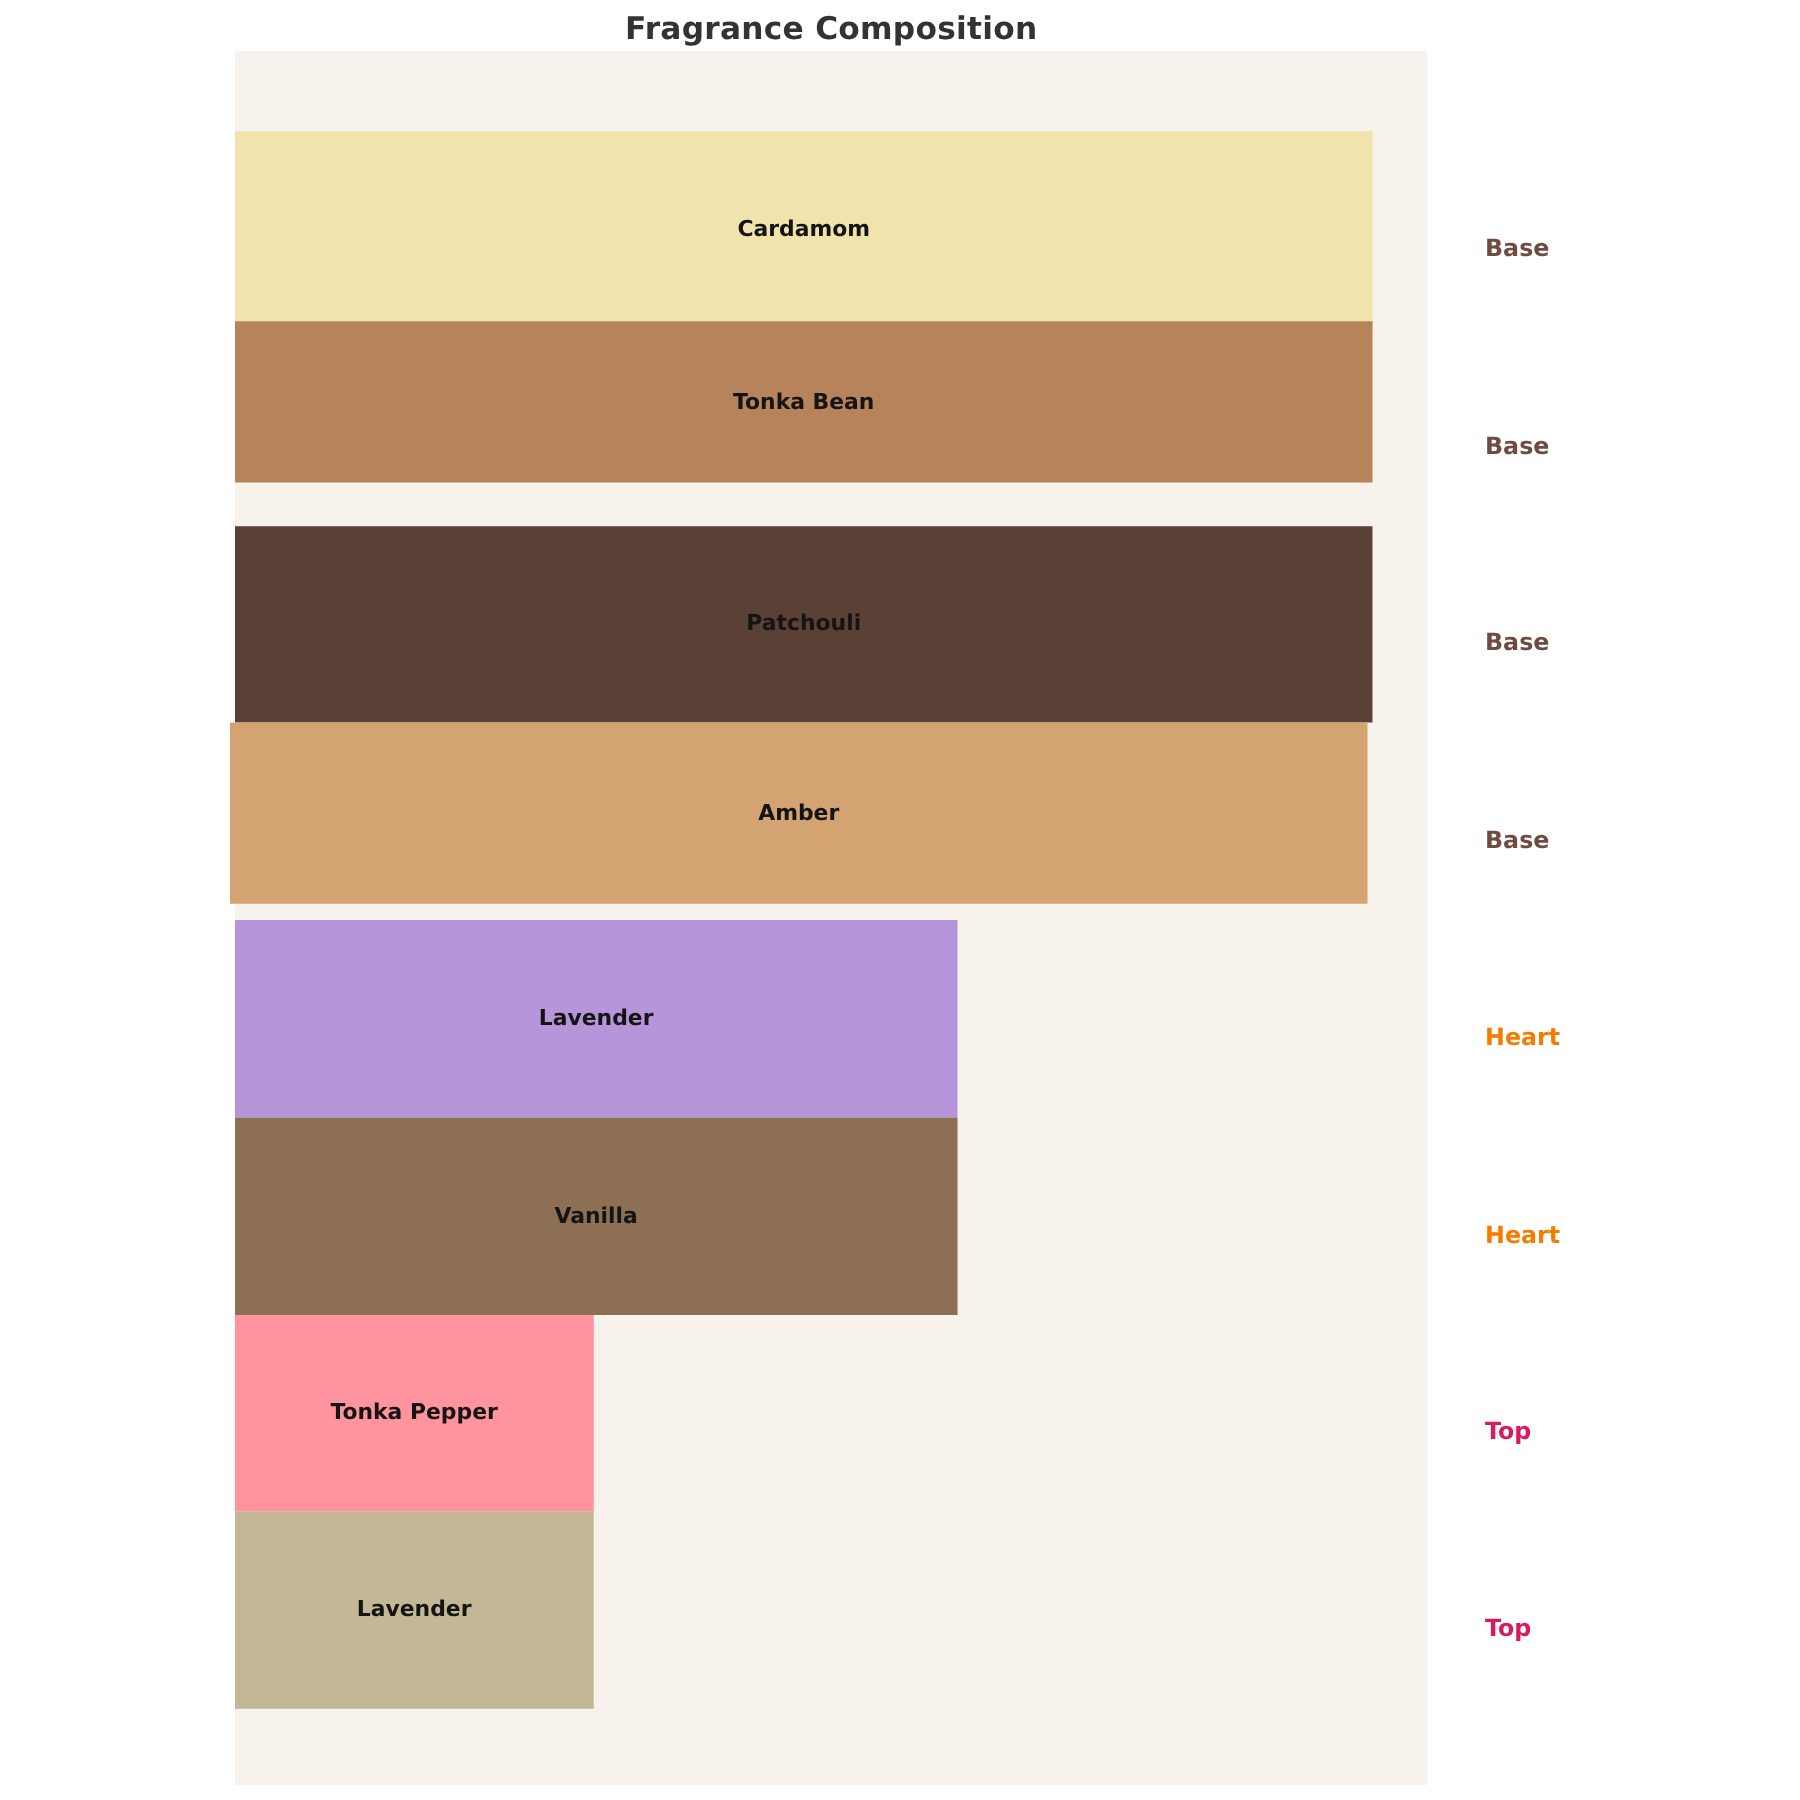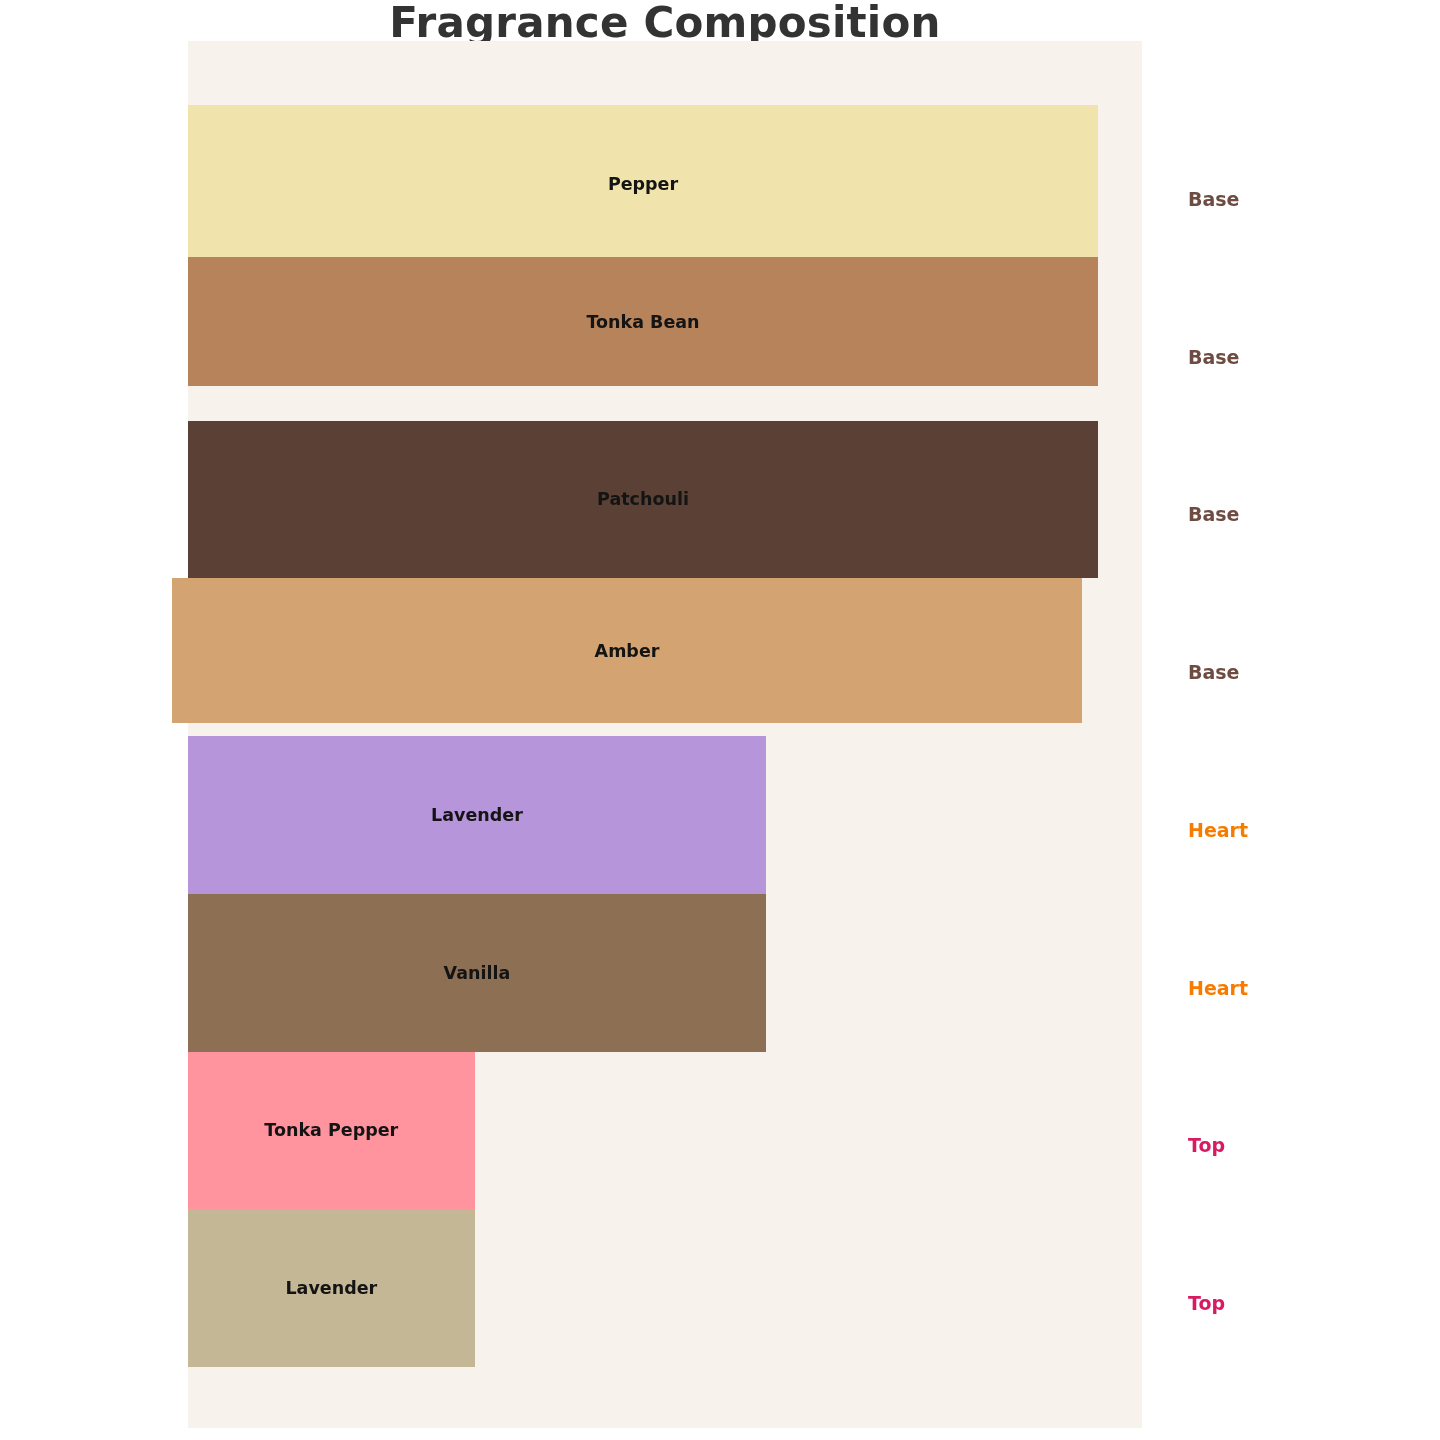--- a/index.html
+++ b/index.html
@@ -22,21 +22,21 @@
     width: 1440px;
     height: 1440px;
     background: #ffffff;
   }
   #chart-title {
     position: absolute;
     left: 0;
     top: 4px;
     width: 1330px;
     text-align: center;
-    font-size: 42px;
+    font-size: 25px;
     font-weight: bold;
     color: #333333;
     letter-spacing: 0.2px;
     line-height: 38px;
   }
   #plot-area {
     position: absolute;
     left: 188px;
     top: 41px;
     width: 954px;
@@ -82,31 +82,31 @@
 
 <div id="figure">
 
   <div id="chart-title">Fragrance Composition</div>
 
   <div id="plot-area"></div>
 
   <div id="bars-layer">
       <div class="bar-row" style="top: 105px; left: 188px; height: 157.75px; position: absolute;">
         <div class="bar" title="Vanilla" style="width: 910px; background: rgb(240, 227, 171);"></div>
-        <div class="bar-label" style="left: 455px; transform: translate(-50%, -50%);">Pepper</div>
+        <div class="bar-label" style="left: 455px; transform: translate(-50%, -50%);">Cardamom</div>
       </div>
       <div class="bar-row" style="top: 257px; left: 188px; height: 129px; position: absolute;">
         <div class="bar" title="Tonka Bean" style="width: 910px; background: rgb(182, 131, 91);"></div>
         <div class="bar-label" style="left: 455px; transform: translate(-50%, -50%);">Tonka Bean</div>
       </div>
       <div class="bar-row" style="top: 420.5px; left: 188px; height: 157.75px; position: absolute;">
         <div class="bar" title="Patchouli" style="width: 910px; background: rgb(91, 64, 54);"></div>
         <div class="bar-label" style="left: 455px; transform: translate(-50%, -50%);">Patchouli</div>
       </div>
-      <div class="bar-row" style="top: 578.25px; left: 172px; height: 145px; position: absolute; padding-left: 20px;">
+      <div class="bar-row" style="top: 578.25px; left: 184px; height: 145px; position: absolute; padding-left: 20px;">
         <div class="bar" title="Amber" style="width: 910px; background: rgb(211, 163, 114);"></div>
         <div class="bar-label" style="left: 455px; transform: translate(-50%, -50%);">Amber</div>
       </div>
       <div class="bar-row" style="top: 736px; left: 188px; height: 157.75px; position: absolute; padding-left: 13px;">
         <div class="bar" title="Lavender" style="width: 577.85px; background: rgb(183, 149, 219);"></div>
         <div class="bar-label" style="left: 288.925px; transform: translate(-50%, -50%);">Lavender</div>
       </div>
       <div class="bar-row" style="top: 893.75px; left: 188px; height: 157.75px; position: absolute;">
         <div class="bar" title="Incense" style="width: 577.85px; background: rgb(141, 112, 83);"></div>
         <div class="bar-label" style="left: 288.925px; transform: translate(-50%, -50%);">Vanilla</div>

